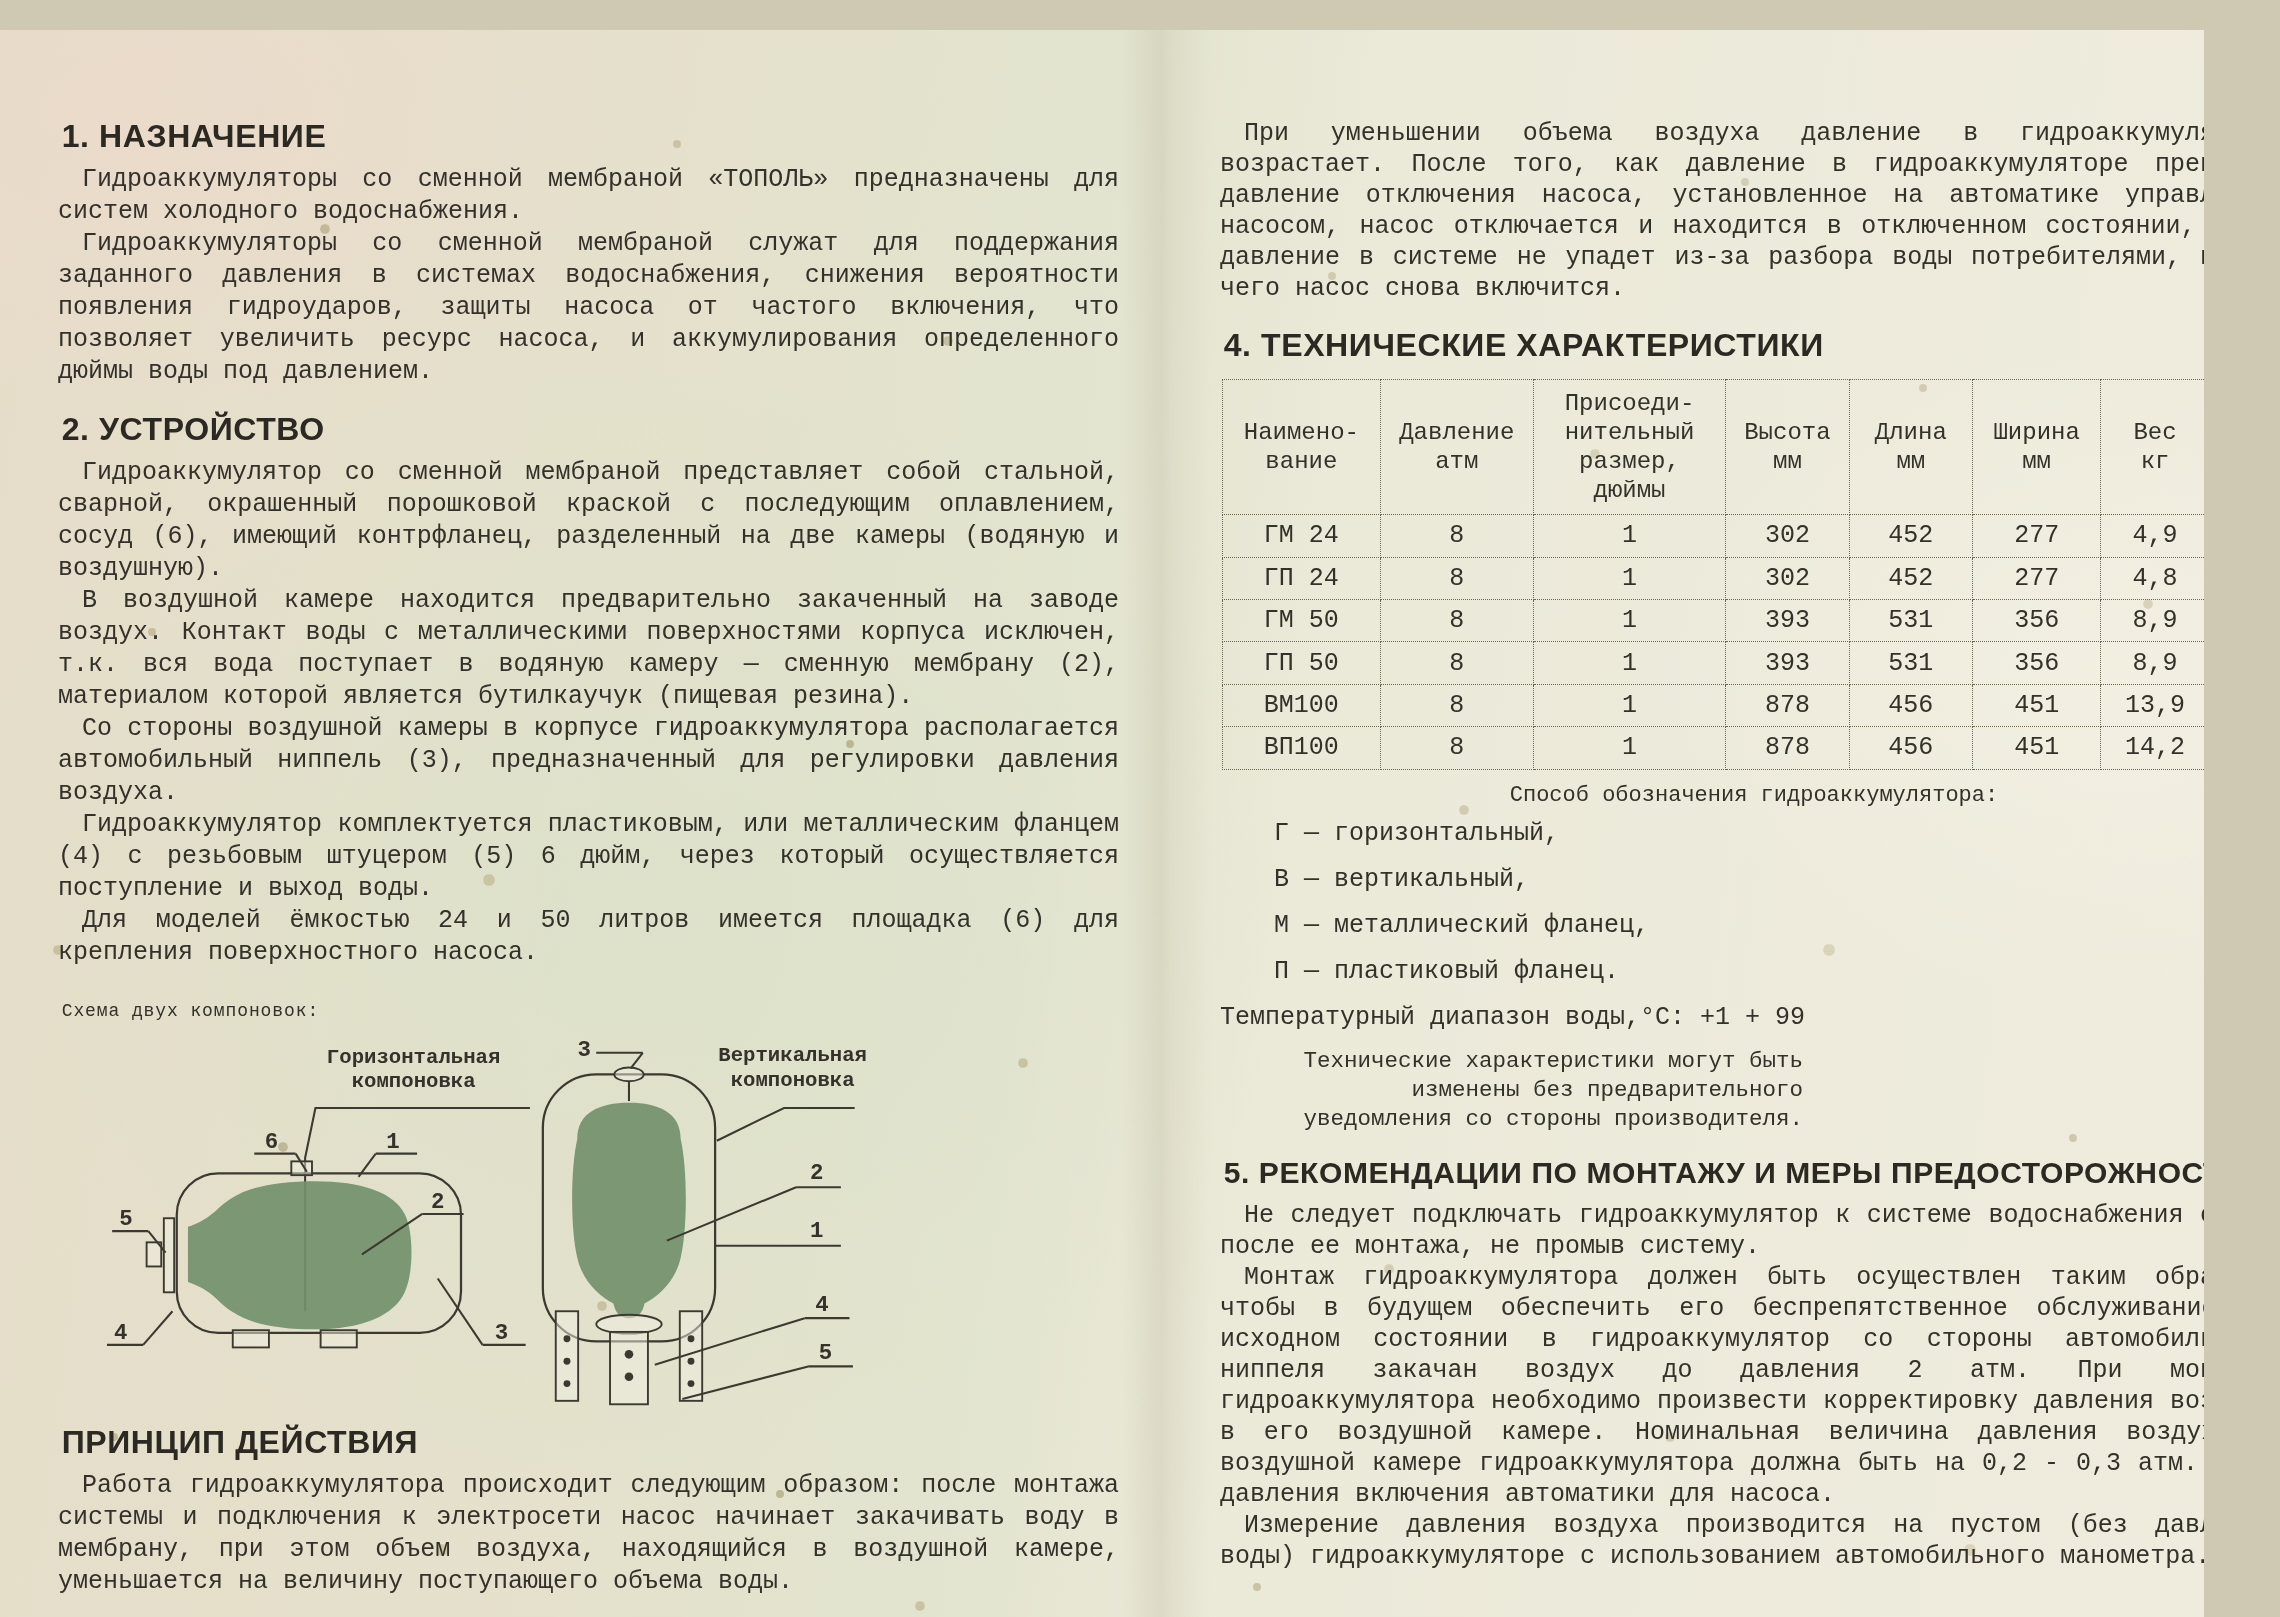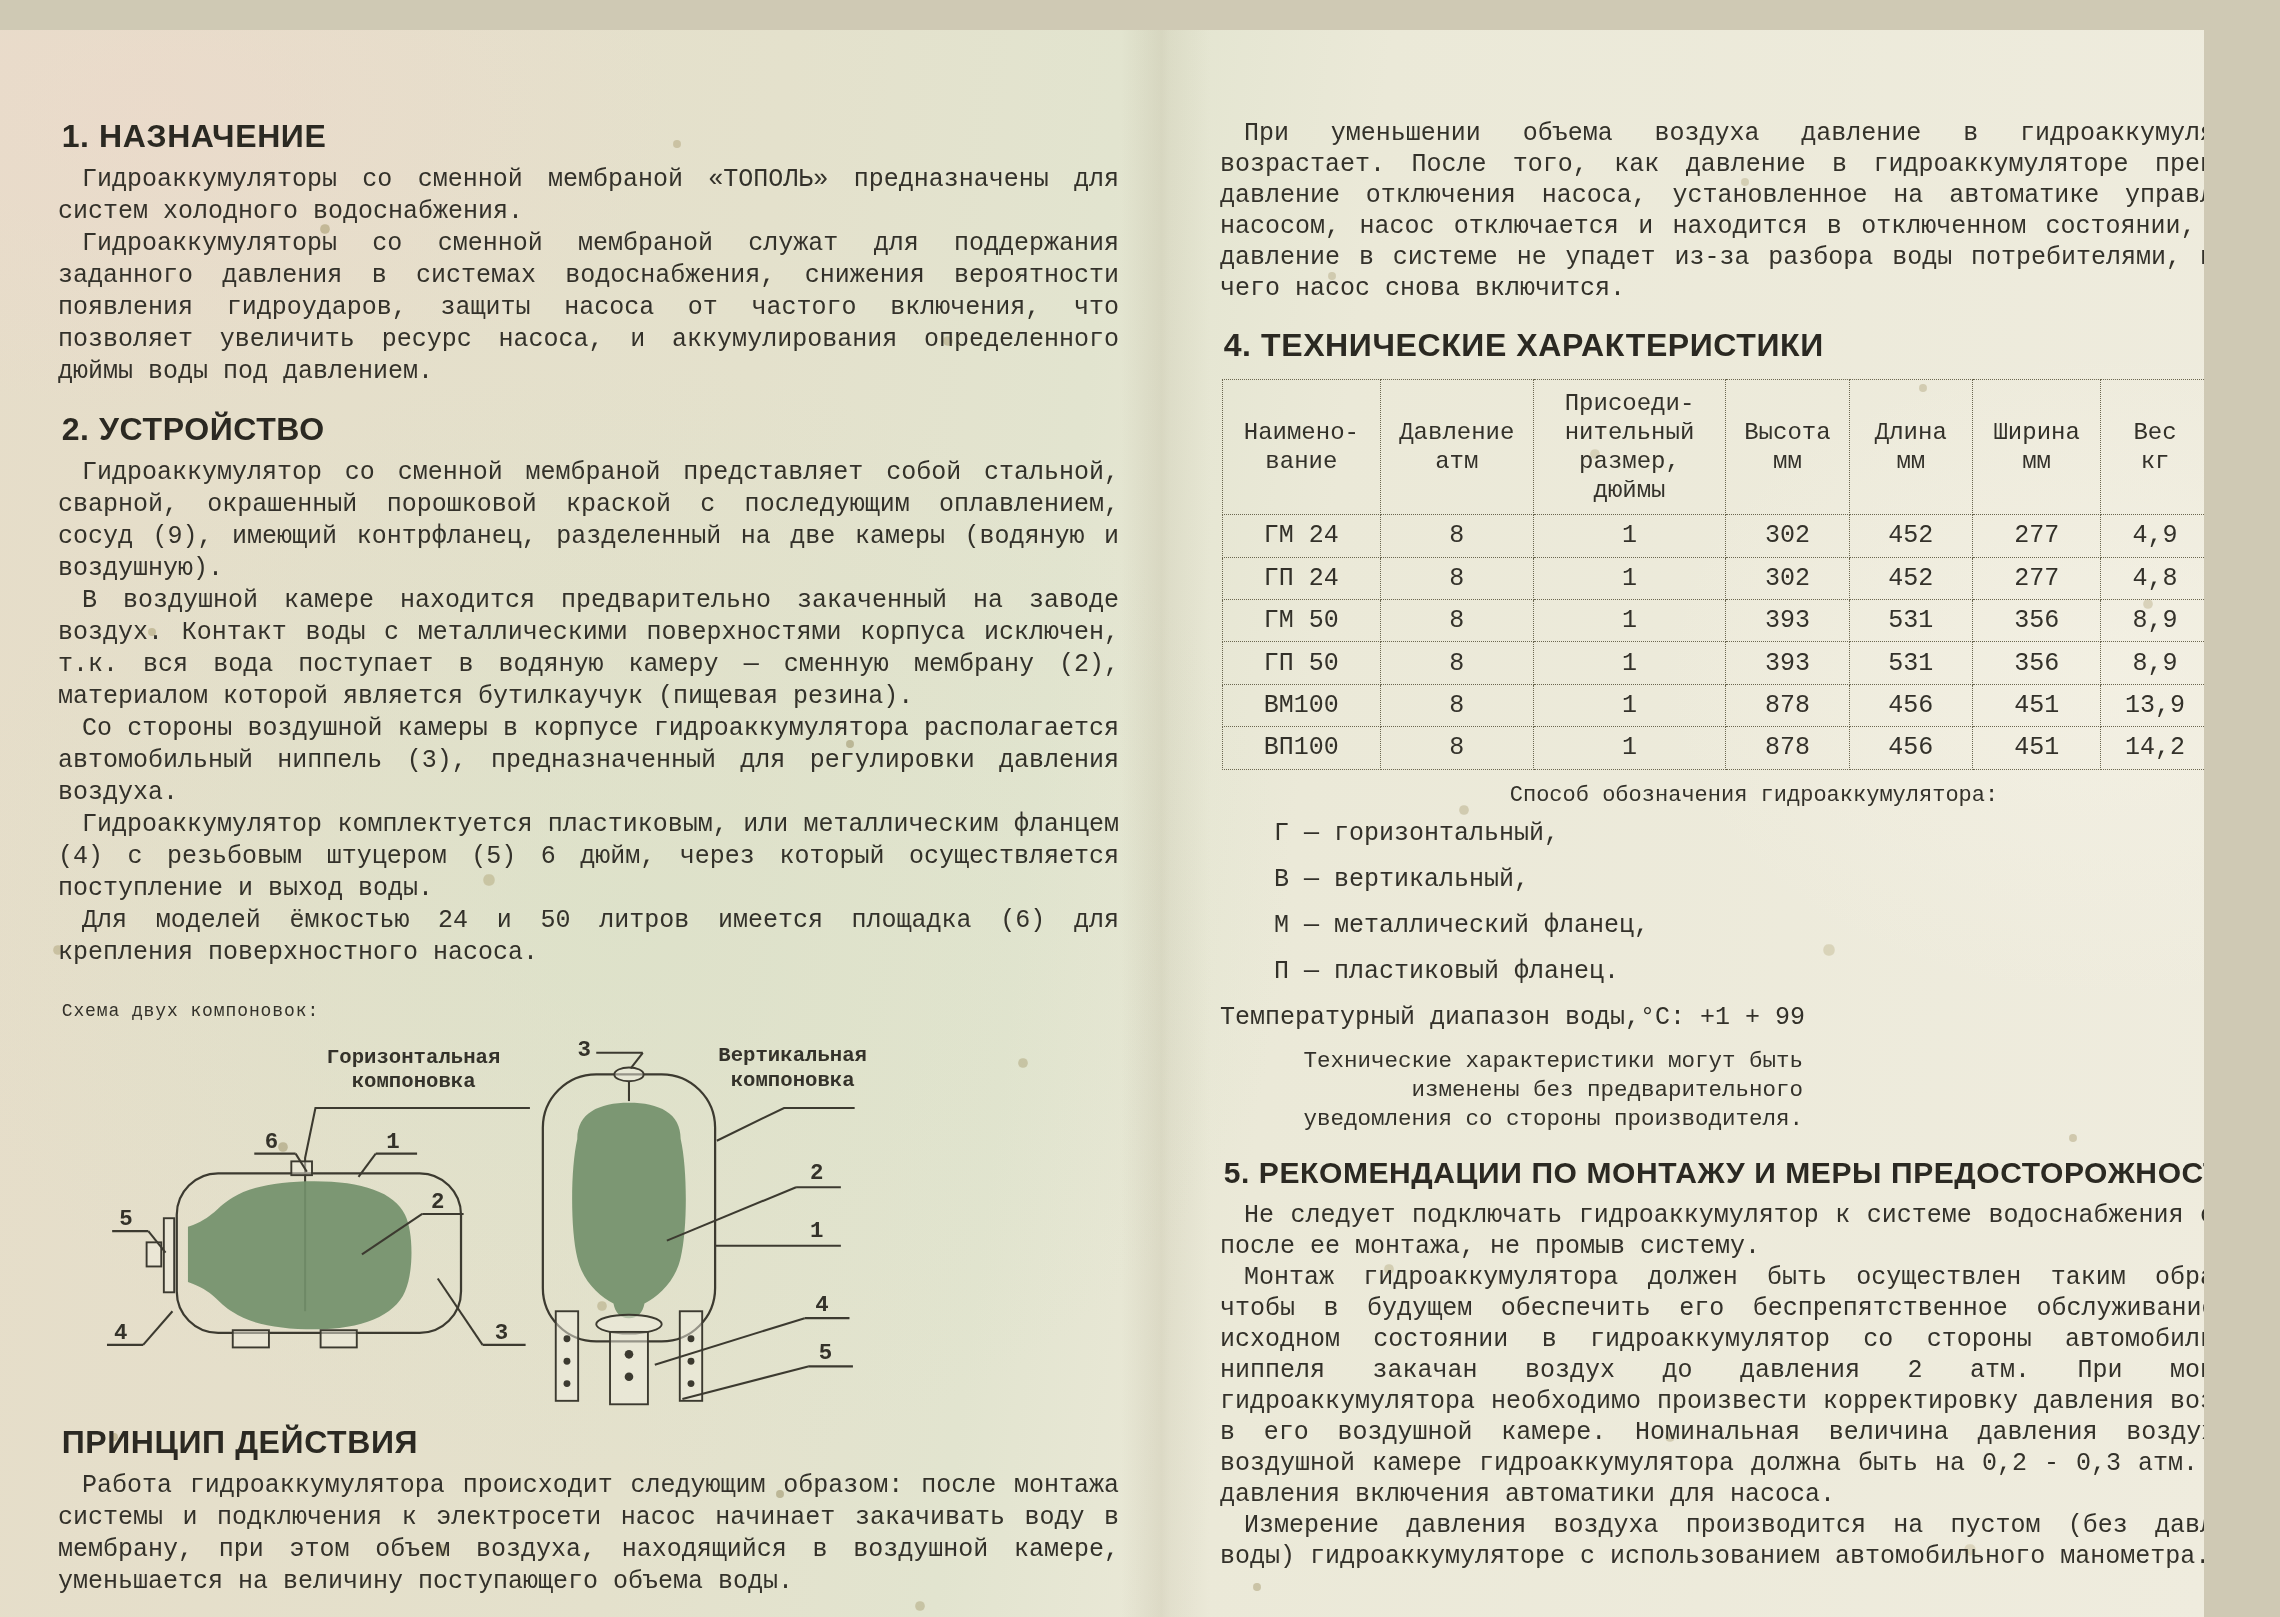--- a/index.html
+++ b/index.html
@@ -68,21 +68,21 @@
 <div class="canvas">
   <div class="gutter"></div>
   <div class="speckles"></div>
 
   <div class="col col-left">
     <h2 class="sec first">1. НАЗНАЧЕНИЕ</h2>
     <p class="body">Гидроаккумуляторы со сменной мембраной «ТОПОЛЬ» предназначены для систем холодного водоснабжения.</p>
     <p class="body">Гидроаккумуляторы со сменной мембраной служат для поддержания заданного давления в системах водоснабжения, снижения вероятности появления гидроударов, защиты насоса от частого включения, что позволяет увеличить ресурс насоса, и аккумулирования определенного дюймы воды под давлением.</p>
 
     <h2 class="sec">2. УСТРОЙСТВО</h2>
-    <p class="body">Гидроаккумулятор со сменной мембраной представляет собой стальной, сварной, окрашенный порошковой краской с последующим оплавлением, сосуд (9), имеющий контрфланец, разделенный на две камеры (водяную и воздушную).</p>
+    <p class="body">Гидроаккумулятор со сменной мембраной представляет собой стальной, сварной, окрашенный порошковой краской с последующим оплавлением, сосуд (6), имеющий контрфланец, разделенный на две камеры (водяную и воздушную).</p>
     <p class="body">В воздушной камере находится предварительно закаченный на заводе воздух. Контакт воды с металлическими поверхностями корпуса исключен, т.к. вся вода поступает в водяную камеру — сменную мембрану (2), материалом которой является бутилкаучук (пищевая резина).</p>
     <p class="body">Со стороны воздушной камеры в корпусе гидроаккумулятора располагается автомобильный ниппель (3), предназначенный для регулировки давления воздуха.</p>
     <p class="body">Гидроаккумулятор комплектуется пластиковым, или металлическим фланцем (4) с резьбовым штуцером (5) 6 дюйм, через который осуществляется поступление и выход воды.</p>
     <p class="body">Для моделей ёмкостью 24 и 50 литров имеется площадка (6) для крепления поверхностного насоса.</p>
 
     <h3 class="sub">Схема двух компоновок:</h3>
 
     <div class="diagram-wrap">
       <svg width="918" height="379" viewBox="0 0 980 440">
 

